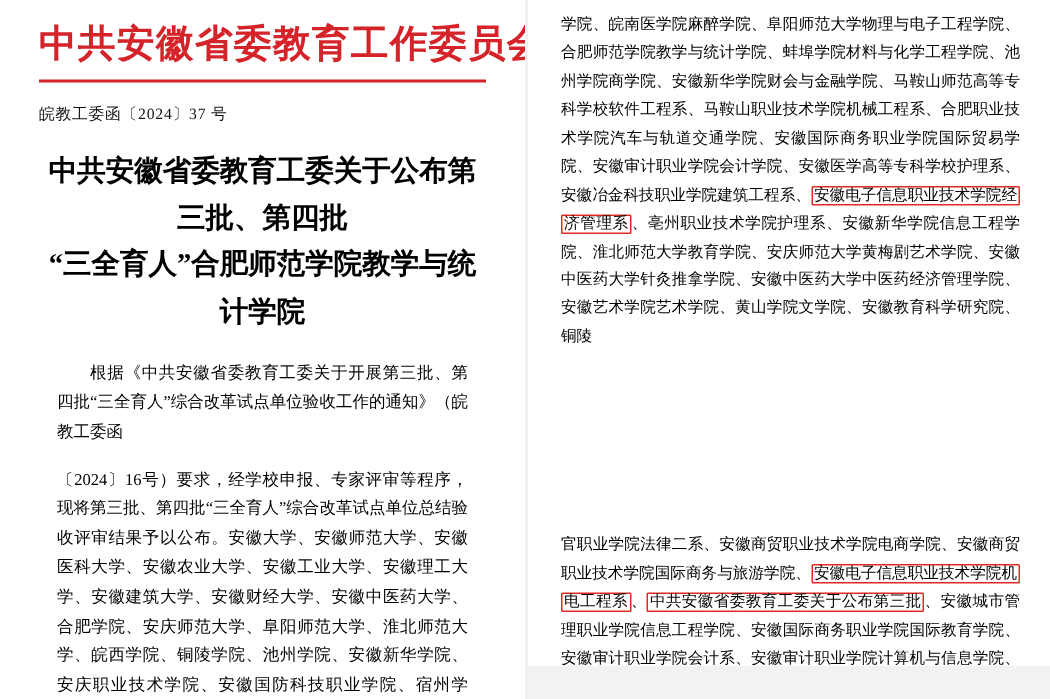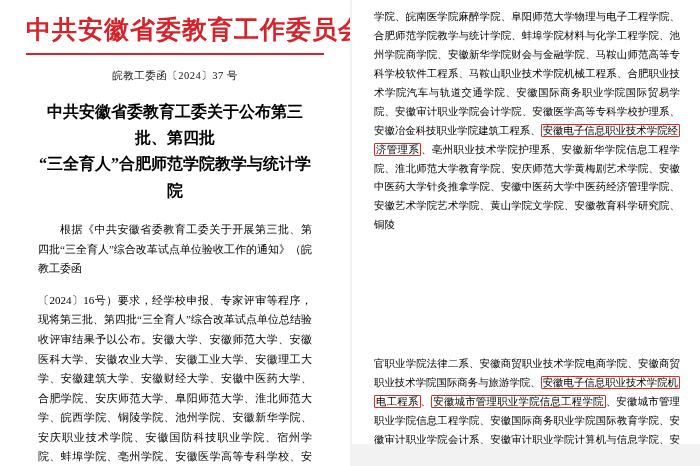--- a/index.html
+++ b/index.html
@@ -48,30 +48,29 @@
     line-height: 1.1;
     padding-top: 6px;
     white-space: nowrap;
   }
   .red-rule {
     height: 2px;
     background: #d5232a;
     margin: 9px 0 14px 0;
   }
   .doc-number {
-    text-align: center;
     font-size: 10.5px;
     color: #111;
     letter-spacing: 0.5px;
     margin-bottom: 16px;
   }
   .doc-title {
     text-align: center;
     font-weight: bold;
-    font-size: 16px;
+    font-size: 19px;
     line-height: 1.65;
     color: #000;
     margin: 0 6px 16px 6px;
   }
   .addressee {
     font-size: 11px;
     color: #000;
     margin-bottom: 7px;
   }
   .body-p {
@@ -126,16 +125,16 @@
     <p class="body-p indent"><span>根据《中共安徽省委教育工委关于开展第三批、第四批“三全育人”综合改革试点单位验收工作的通知》（皖教工委函</span></p>
 
     <p class="body-p"><span>〔2024〕16号）要求，经学校申报、专家评审等程序，现将第三批、第四批“三全育人”综合改革试点单位总结验收评审结果予以公布。安徽大学、安徽师范大学、安徽医科大学、安徽农业大学、安徽工业大学、安徽理工大学、安徽建筑大学、安徽财经大学、安徽中医药大学、合肥学院、安庆师范大学、阜阳师范大学、淮北师范大学、皖西学院、铜陵学院、池州学院、安徽新华学院、安庆职业技术学院、安徽国防科技职业学院、宿州学院、蚌埠学院、亳州学院、安徽医学高等专科学校、安徽艺术学院、安徽三联学院、安徽文达信息工程学院、安徽中澳科技职业学院、安徽电子信息职业技术学院、安徽冶金科技职业学院、合肥幼儿师范高等专科学校、阜阳幼儿师范高等专科学校、淮南职业技术学院、六安职业技术学院、皖西卫生职业学院、安徽城市管理职业学院、安徽工商职业学院、安徽工业职业技术学院、滁州职业技术学院、安徽工业经济职业技术学院、安徽警官职业学院、安徽商贸职业技术学院、</span></p>
   </div>
 
   <div class="col col-right">
     <p class="r-block"><span>学院、皖南医学院麻醉学院、阜阳师范大学物理与电子工程学院、合肥师范学院教学与统计学院、蚌埠学院材料与化学工程学院、池州学院商学院、安徽新华学院财会与金融学院、马鞍山师范高等专科学校软件工程系、马鞍山职业技术学院机械工程系、合肥职业技术学院汽车与轨道交通学院、安徽国际商务职业学院国际贸易学院、安徽审计职业学院会计学院、安徽医学高等专科学校护理系、安徽冶金科技职业学院建筑工程系、</span><span class="hl">安徽电子信息职业技术学院经济管理系</span><span>、亳州职业技术学院护理系、安徽新华学院信息工程学院、淮北师范大学教育学院、安庆师范大学黄梅剧艺术学院、安徽中医药大学针灸推拿学院、安徽中医药大学中医药经济管理学院、安徽艺术学院艺术学院、黄山学院文学院、安徽教育科学研究院、铜陵</span></p>
 
     <div class="r-gap"></div>
 
-    <p class="r-block"><span>官职业学院法律二系、安徽商贸职业技术学院电商学院、安徽商贸职业技术学院国际商务与旅游学院、</span><span class="hl">安徽电子信息职业技术学院机电工程系</span><span>、</span><span class="hl">安徽城市管理职业学院信息工程学院</span><span>、安徽城市管理职业学院信息工程学院、安徽国际商务职业学院国际教育学院、安徽审计职业学院会计系、安徽审计职业学院计算机与信息学院、安徽粮食工程职业学院工程系、安徽粮食工程职业学院食品生物系、安徽卫生健康职业学院护理系、安徽卫生健康职业学院医学系。</span></p>
+    <p class="r-block"><span>官职业学院法律二系、安徽商贸职业技术学院电商学院、安徽商贸职业技术学院国际商务与旅游学院、</span><span class="hl">安徽电子信息职业技术学院机电工程系</span><span>、</span><span class="hl">中共安徽省委教育工委关于公布第三批</span><span>、安徽城市管理职业学院信息工程学院、安徽国际商务职业学院国际教育学院、安徽审计职业学院会计系、安徽审计职业学院计算机与信息学院、安徽粮食工程职业学院工程系、安徽粮食工程职业学院食品生物系、安徽卫生健康职业学院护理系、安徽卫生健康职业学院医学系。</span></p>
   </div>
 
 </div>
 
 </body></html>

